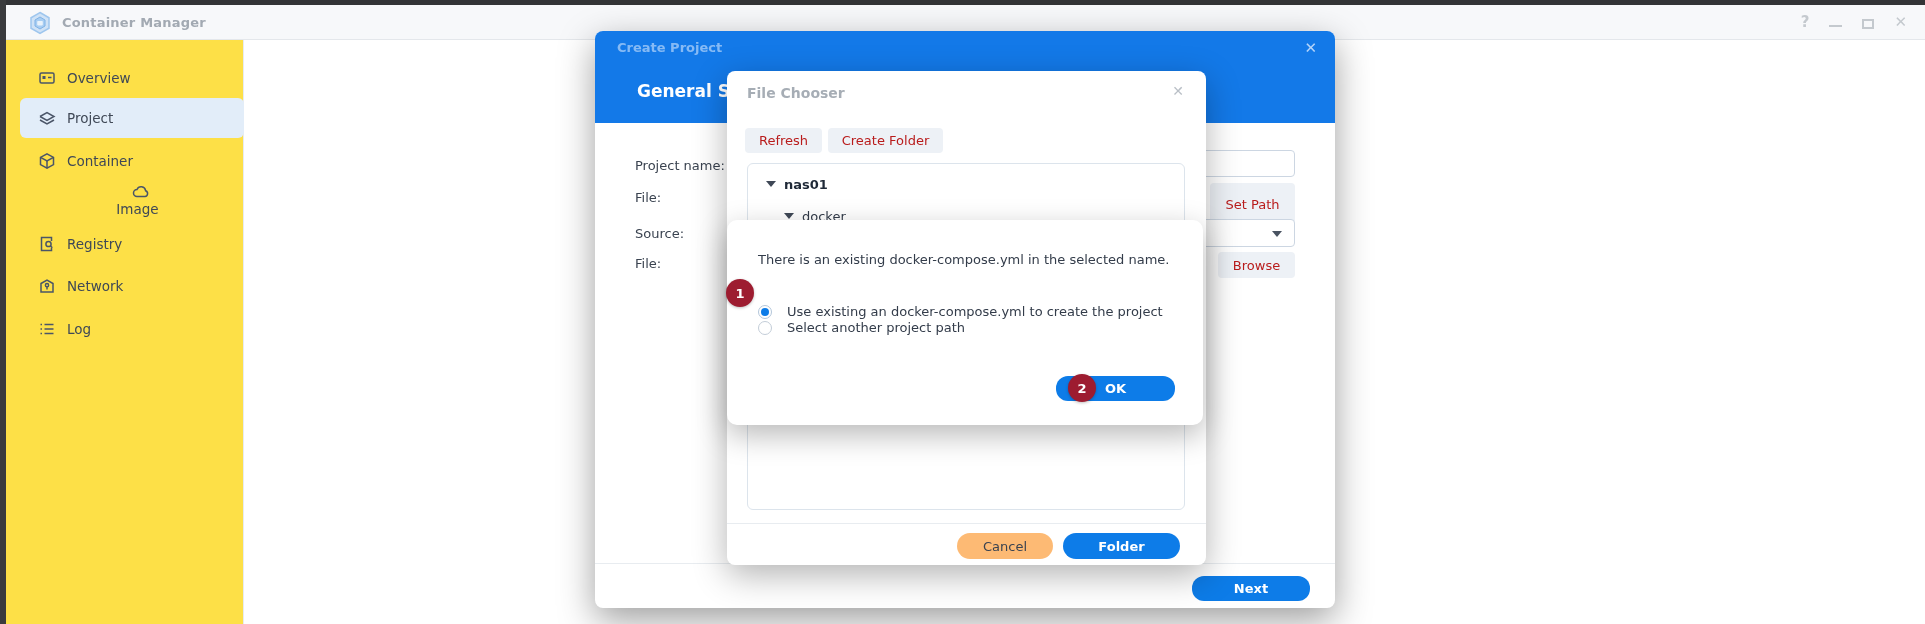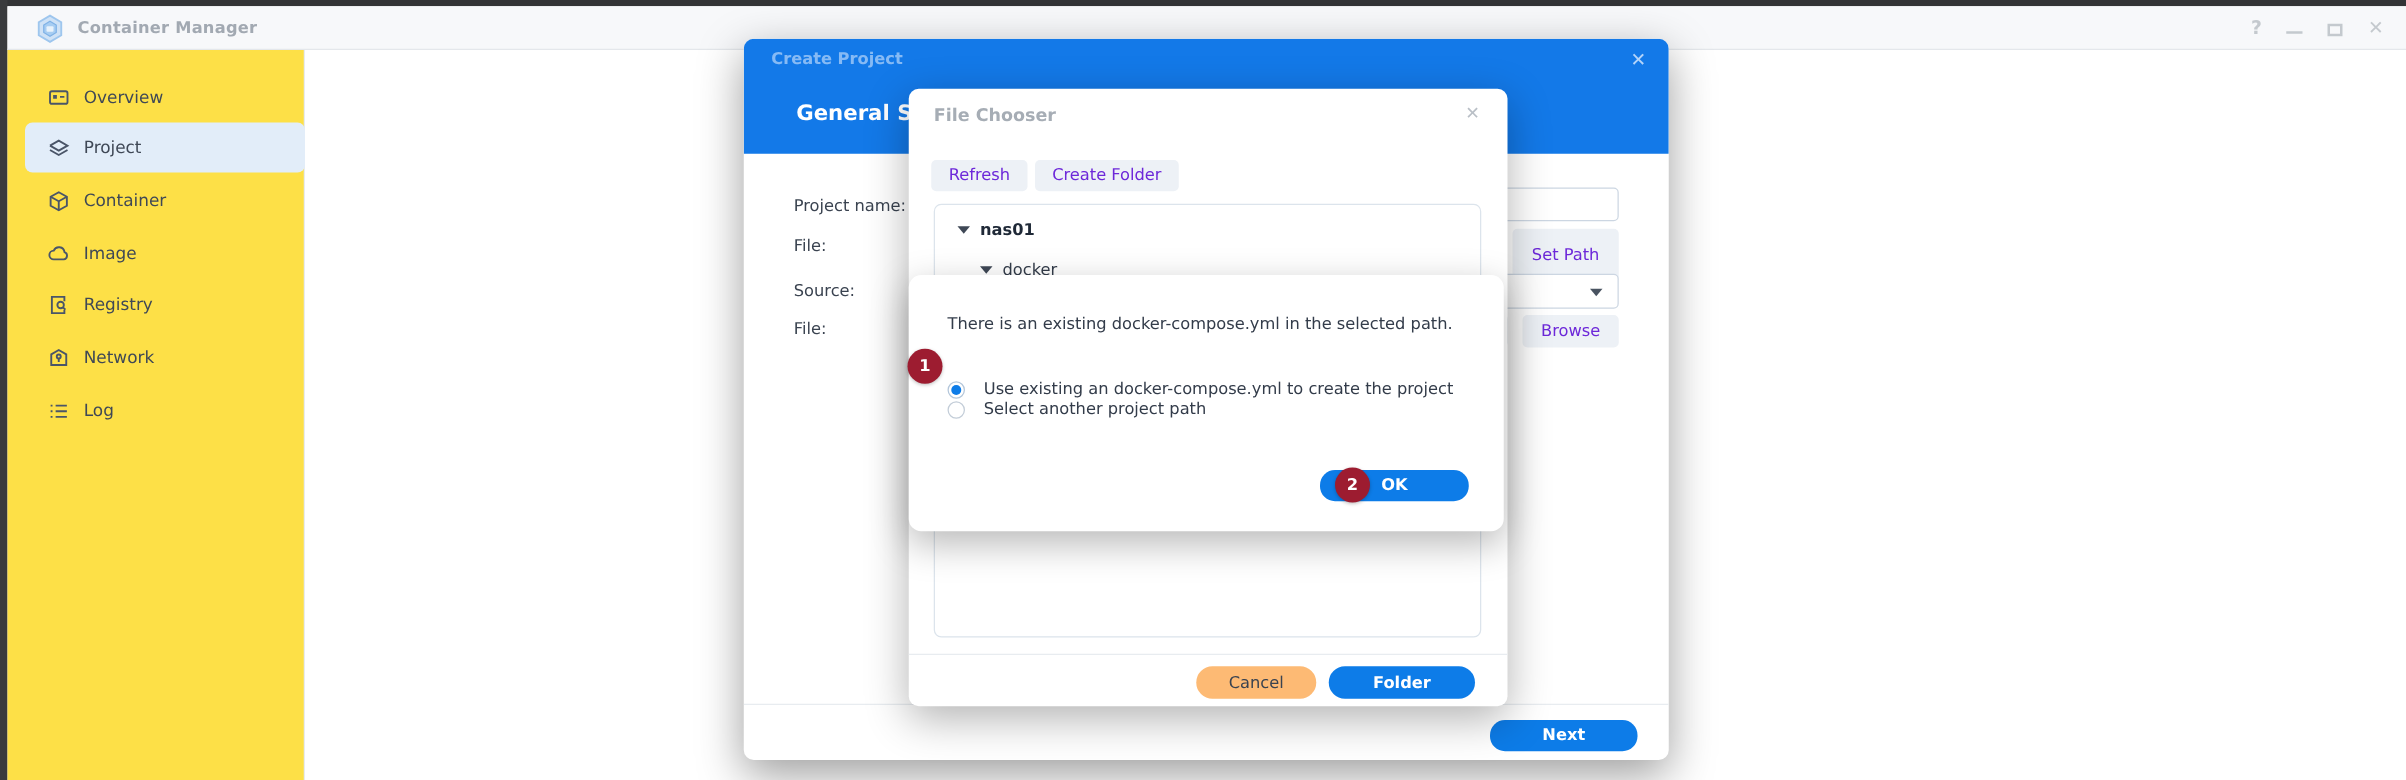--- a/index.html
+++ b/index.html
@@ -35,21 +35,21 @@
   
   .dlg-create { left:595px; top:31px; width:740px; height:577px; background:#fff; border-radius:8px;
     box-shadow:0 12px 36px rgba(0,0,0,.38); z-index:10; overflow:hidden; }
   .dlg-create-header { position:absolute; left:0; top:0; width:740px; height:92px; background:#1379e8; }
   .dlg-create-title { position:absolute; left:22px; top:9px; font-weight:bold; font-size:13px; color:rgba(230,240,255,.55); }
   .dlg-create-close { position:absolute; right:18px; top:8px; font-size:15px; color:rgba(235,243,255,.75); cursor:pointer; }
   .dlg-create-heading { position:absolute; left:42px; top:50px; font-weight:bold; font-size:17px; color:#ffffff; }
 
   .form-label { position:absolute; left:40px; font-size:13px; color:#3a4350; }
   .tinput { position:absolute; background:#fff; border:1px solid #ccd6e2; border-radius:4px; }
-  .gbtn { position:absolute; background:#edf1f6; border:none; border-radius:4px; font-size:13px; color:#6d28d9;
+  .gbtn { position:absolute; background:#edf1f6; border:none; border-radius:4px; font-size:13px; color:#b91c1c;
     font-family:inherit; cursor:pointer; display:flex; align-items:center; justify-content:center; }
   .sel-chevron { position:absolute; right:12px; top:11px; width:0; height:0;
     border-left:5px solid transparent; border-right:5px solid transparent; border-top:6px solid #495361; }
   .dlg-create-footer-line { position:absolute; left:0; top:532px; width:740px; height:1px; background:#e8ecf0; }
   .bluebtn { background:#0d7ce8; color:#fff; font-weight:bold; font-size:13px; border:none; border-radius:12px;
     font-family:inherit; cursor:pointer; display:flex; align-items:center; justify-content:center; }
   .btn-next { position:absolute; left:597px; top:545px; width:118px; height:25px; }
 
   .dlg-chooser { left:727px; top:71px; width:479px; height:494px; background:#fff; border-radius:8px;
     box-shadow:0 10px 34px rgba(0,0,0,.30); z-index:20; }
@@ -131,21 +131,21 @@
   <div class="side-item" style="top:101px;">
     <span class="ic">
       <svg viewBox="0 0 18 18">
           <polygon points="9,1.8 15.5,5.4 15.5,12.6 9,16.2 2.5,12.6 2.5,5.4"></polygon>
           <polyline points="2.5,5.4 9,9 15.5,5.4"></polyline>
           <line x1="9" y1="9" x2="9" y2="16.2"></line>
         </svg>
     </span>
     <span class="lb">Container</span>
   </div>
-  <div class="side-item" style="top:143px;">
+  <div class="side-item" style="top:143px;flex-direction:column;">
     <span class="ic">
       <svg viewBox="0 0 18 18">
           <path d="M5 13.5 a3.5 3.5 0 0 1 0-7 a4.5 4.5 0 0 1 8.6 1.2 a3 3 0 0 1 -0.6 5.8 z"></path>
         </svg>
     </span>
     <span class="lb">Image</span>
   </div>
   <div class="side-item" style="top:184px;">
     <span class="ic">
       <svg viewBox="0 0 18 18">
@@ -225,21 +225,21 @@
       <span class="tree-lb">docker</span>
     </div>
   </div>
 
   <div class="chooser-footer-line"></div>
   <button class="pillbtn-gray btn-cancel">Cancel</button>
   <button class="bluebtn btn-select">Folder</button>
 </div>
 
 <div class="abs dlg-confirm">
-  <div class="confirm-msg">There is an existing docker-compose.yml in the selected path.</div>
+  <div class="confirm-msg">There is an existing docker-compose.yml in the selected name.</div>
 
   <div class="radio-row" style="top:84px;">
     <span class="radio on"></span>
     <span class="radio-lb">Use existing an docker-compose.yml to create the project</span>
   </div>
   <div class="radio-row" style="top:100px;">
     <span class="radio"></span>
     <span class="radio-lb">Select another project path</span>
   </div>
 

